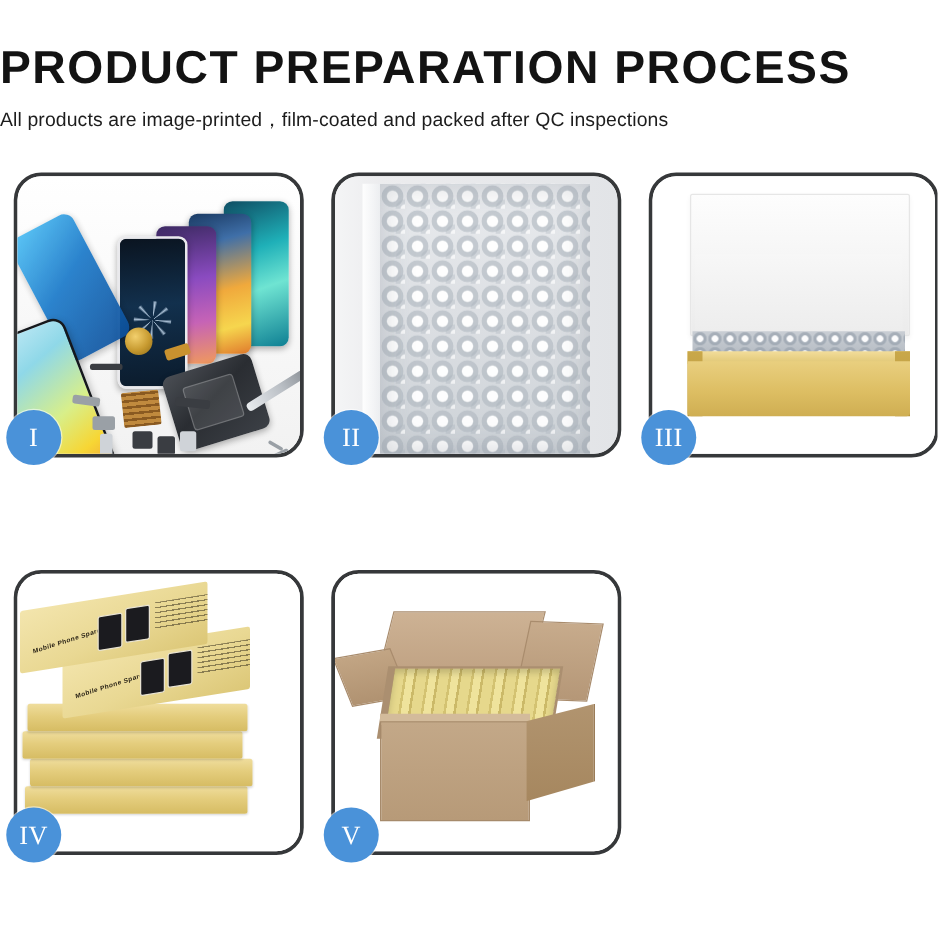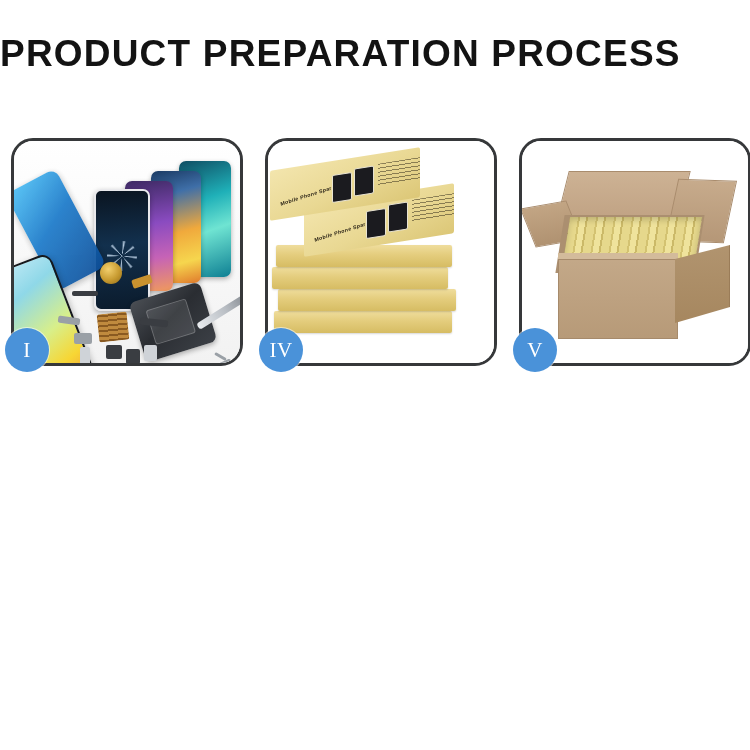--- a/index.html
+++ b/index.html
@@ -422,20 +422,21 @@
     width: 2px; height: 112px;
     background: rgba(120,98,68,0.45);
     transform: skewX(-1deg);
   }
 </style>
 </head>
 <body>
 
 <div class="header">
   <h1 class="title">PRODUCT PREPARATION PROCESS</h1>
+  <p class="subtitle">All products are image-printed，film-coated and packed after QC inspections</p>
 </div>
 
 <div class="grid">
 
   <div class="panel">
     <div class="panel-inner p1">
       <div class="phone ph-teal"></div>
       <div class="phone ph-orange"></div>
       <div class="phone ph-purple"></div>
       <div class="phone ph-dark">
@@ -456,21 +457,40 @@
       <div class="part silver" style="left:44px; top:176px; width:22px; height:7px; transform:rotate(8deg);"></div>
       <div class="part" style="left:126px; top:178px; width:28px; height:7px; transform:rotate(6deg);"></div>
       <div class="part light" style="left:130px; top:204px; width:13px; height:16px;"></div>
       <div class="tweezer"></div>
       <div class="part silver" style="left:200px; top:214px; width:13px; height:3px; transform:rotate(30deg);"></div>
       <div class="part silver" style="left:204px; top:220px; width:13px; height:3px; transform:rotate(-24deg);"></div>
     </div>
     <div class="badge">I</div>
   </div>
 
-
+  <div class="panel">
+    <div class="panel-inner p2">
+      <div class="bw-edge"></div>
+      <div class="bubblewrap"></div>
+    </div>
+    <div class="badge">II</div>
+  </div>
+
+  <div class="panel">
+    <div class="panel-inner p3">
+      <div class="box3-lid"></div>
+      <div class="box3-foam"></div>
+      <div class="box3-bubbles"></div>
+      <div class="box3-rim"></div>
+      <div class="box3-side-l"></div>
+      <div class="box3-side-r"></div>
+      <div class="box3-front"></div>
+    </div>
+    <div class="badge">III</div>
+  </div>
 
   <div class="panel">
     <div class="panel-inner p4">
       <div class="stack">
 
         <div class="kbox" style="left:6px;  top:170px; width:178px; height:22px;"></div>
         <div class="kbox" style="left:10px; top:148px; width:178px; height:22px;"></div>
         <div class="kbox" style="left:4px;  top:126px; width:176px; height:22px;"></div>
         <div class="kbox" style="left:8px;  top:104px; width:176px; height:22px;"></div>
 

